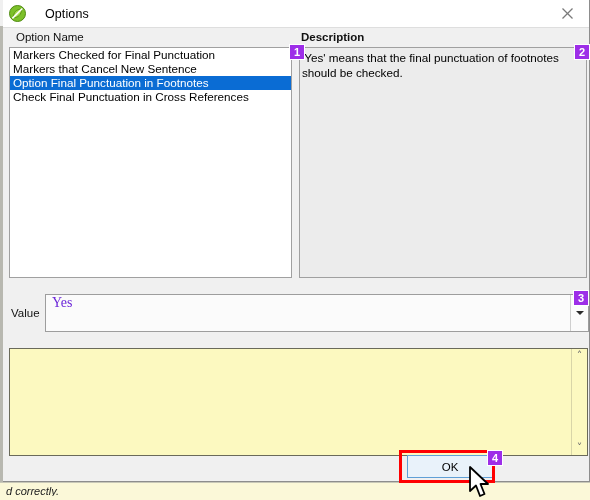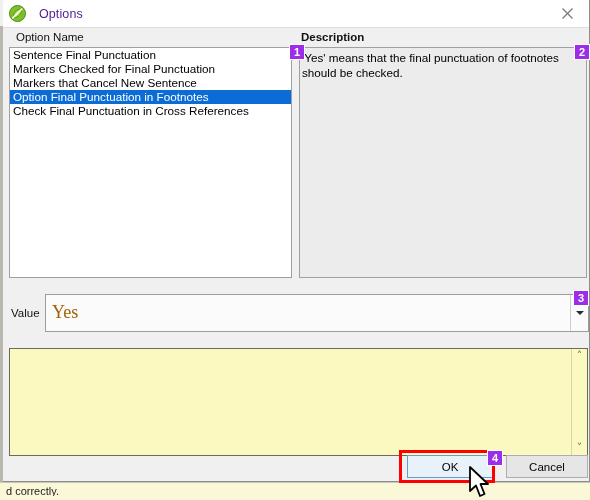--- a/index.html
+++ b/index.html
@@ -36,20 +36,21 @@
   }
   .bg-bottom-text {
     position: absolute;
     left: 6px; top: 485px;
     font-size: 11px;
     color: #222;
     white-space: nowrap;
     overflow: hidden;
     height: 11px;
     line-height: 13px;
+    font-style: italic;
   }
   .bg-window-right {
     position: absolute;
     left: 322px; top: 474px;
     width: 268px; height: 26px;
     background: #f0f0f0;
     border-top: 1px solid #9a9a9a;
   }
   .bg-window-inner {
     position: absolute;
@@ -86,23 +87,23 @@
     display: flex;
     align-items: center;
   }
   .title-icon {
     width: 17px; height: 17px;
     margin-left: 6px;
     position: relative;
     flex: none;
   }
   .title-text {
-    margin-left: 13px;
+    margin-left: 19px;
     font-size: 12.5px;
-    color: #4c1d95;
+    color: #000000;
     letter-spacing: .1px;
   }
   .close-btn {
     position: absolute;
     right: 0; top: 0;
     width: 44px; height: 27px;
     display: flex;
     align-items: center;
     justify-content: center;
     cursor: default;
@@ -165,24 +166,24 @@
   .combo {
     position: absolute;
     left: 42px; top: 294px;
     width: 544px; height: 38px;
     background: #fbfbfb;
     border: 1px solid #9d9d9d;
     box-sizing: border-box;
   }
   .combo-value {
     position: absolute;
-    left: 6px; top: 7px;
+    left: 6px; top: 0;
     font-family: "Liberation Serif", serif;
-    font-size: 18px;
-    color: #a16207;
+    font-size: 14px;
+    color: #6d28d9;
   }
   .combo-arrow-btn {
     position: absolute;
     right: 0; top: 0;
     width: 17px; height: 36px;
     background: #fbfbfb;
     border-left: 1px solid #cfcfcf;
     display: flex;
     align-items: center;
     justify-content: center;
@@ -322,21 +323,20 @@
           <line x1="11.5" y1="1.5" x2="1.5" y2="11.5" stroke="#7a7a7a" stroke-width="1.3"></line>
         </svg>
       </div>
     </div>
 
     <div class="lbl" id="lbl-option-name">Option Name</div>
     <div class="lbl" id="lbl-description">Description</div>
     <div class="lbl" id="lbl-value">Value</div>
 
     <div class="listbox">
-      <div class="list-item">Sentence Final Punctuation</div>
       <div class="list-item">Markers Checked for Final Punctuation</div>
       <div class="list-item">Markers that Cancel New Sentence</div>
       <div class="list-item selected">Option Final Punctuation in Footnotes</div>
       <div class="list-item">Check Final Punctuation in Cross References</div>
     </div>
 
     <div class="descbox">
       <div class="desc-text">'Yes' means that the final punctuation of footnotes should be checked.</div>
     </div>
 
@@ -349,21 +349,20 @@
 
     <div class="yellowbox">
       <div class="ybox-text"></div>
       <div class="ybox-scrollbar">
         <span class="chev">˄</span>
         <span class="chev">˅</span>
       </div>
     </div>
 
     <div class="btn" id="btn-ok">OK</div>
-    <div class="btn" id="btn-cancel">Cancel</div>
 
   </div>
 
   <div class="redbox"></div>
 
   <div class="badge" id="badge-1">1</div>
   <div class="badge" id="badge-2">2</div>
   <div class="badge" id="badge-3">3</div>
   <div class="badge" id="badge-4">4</div>
 

